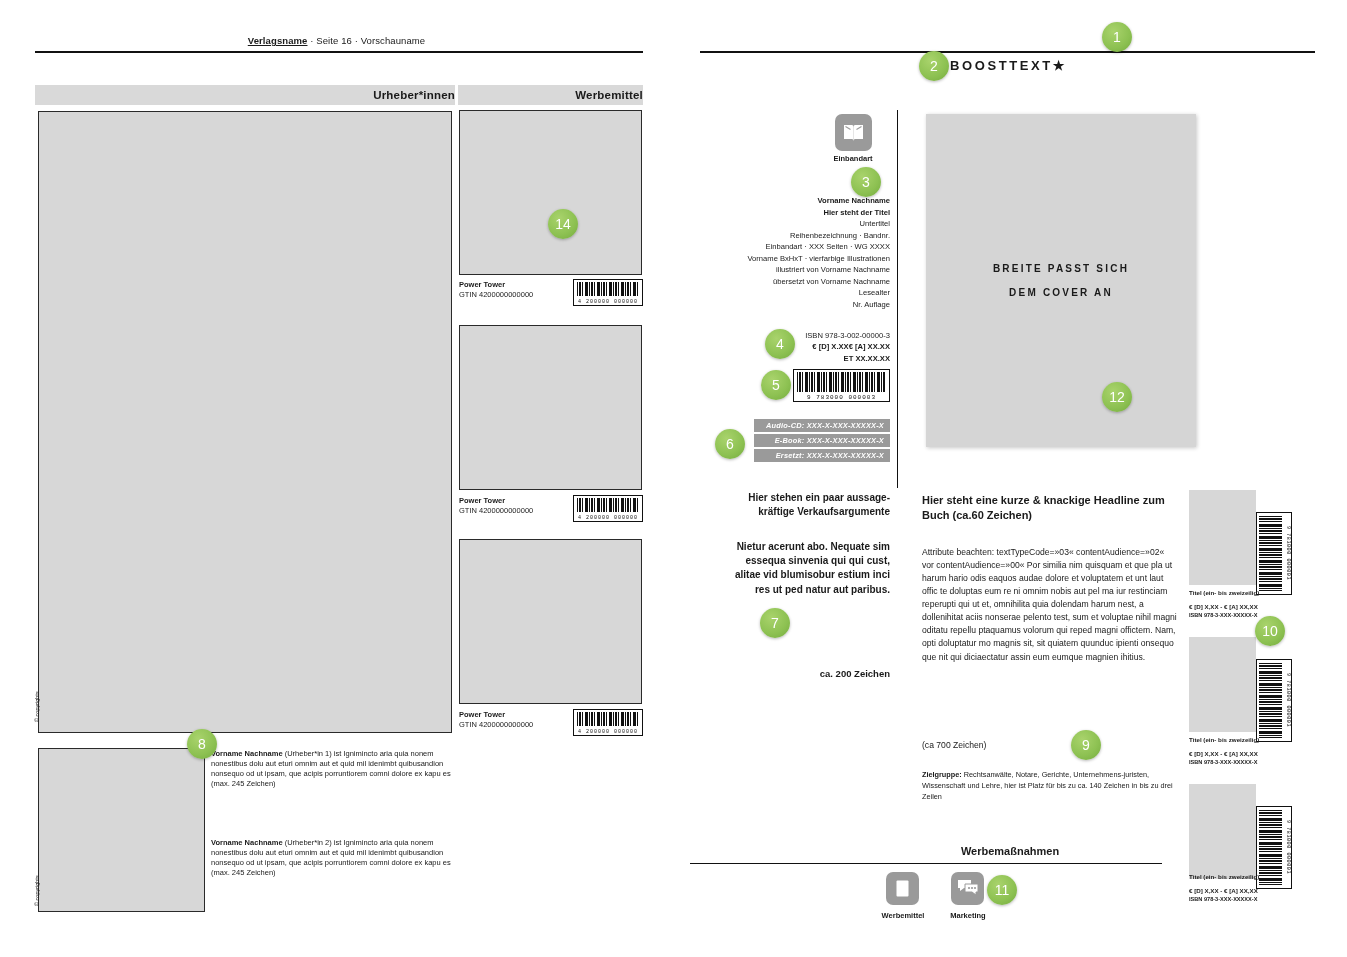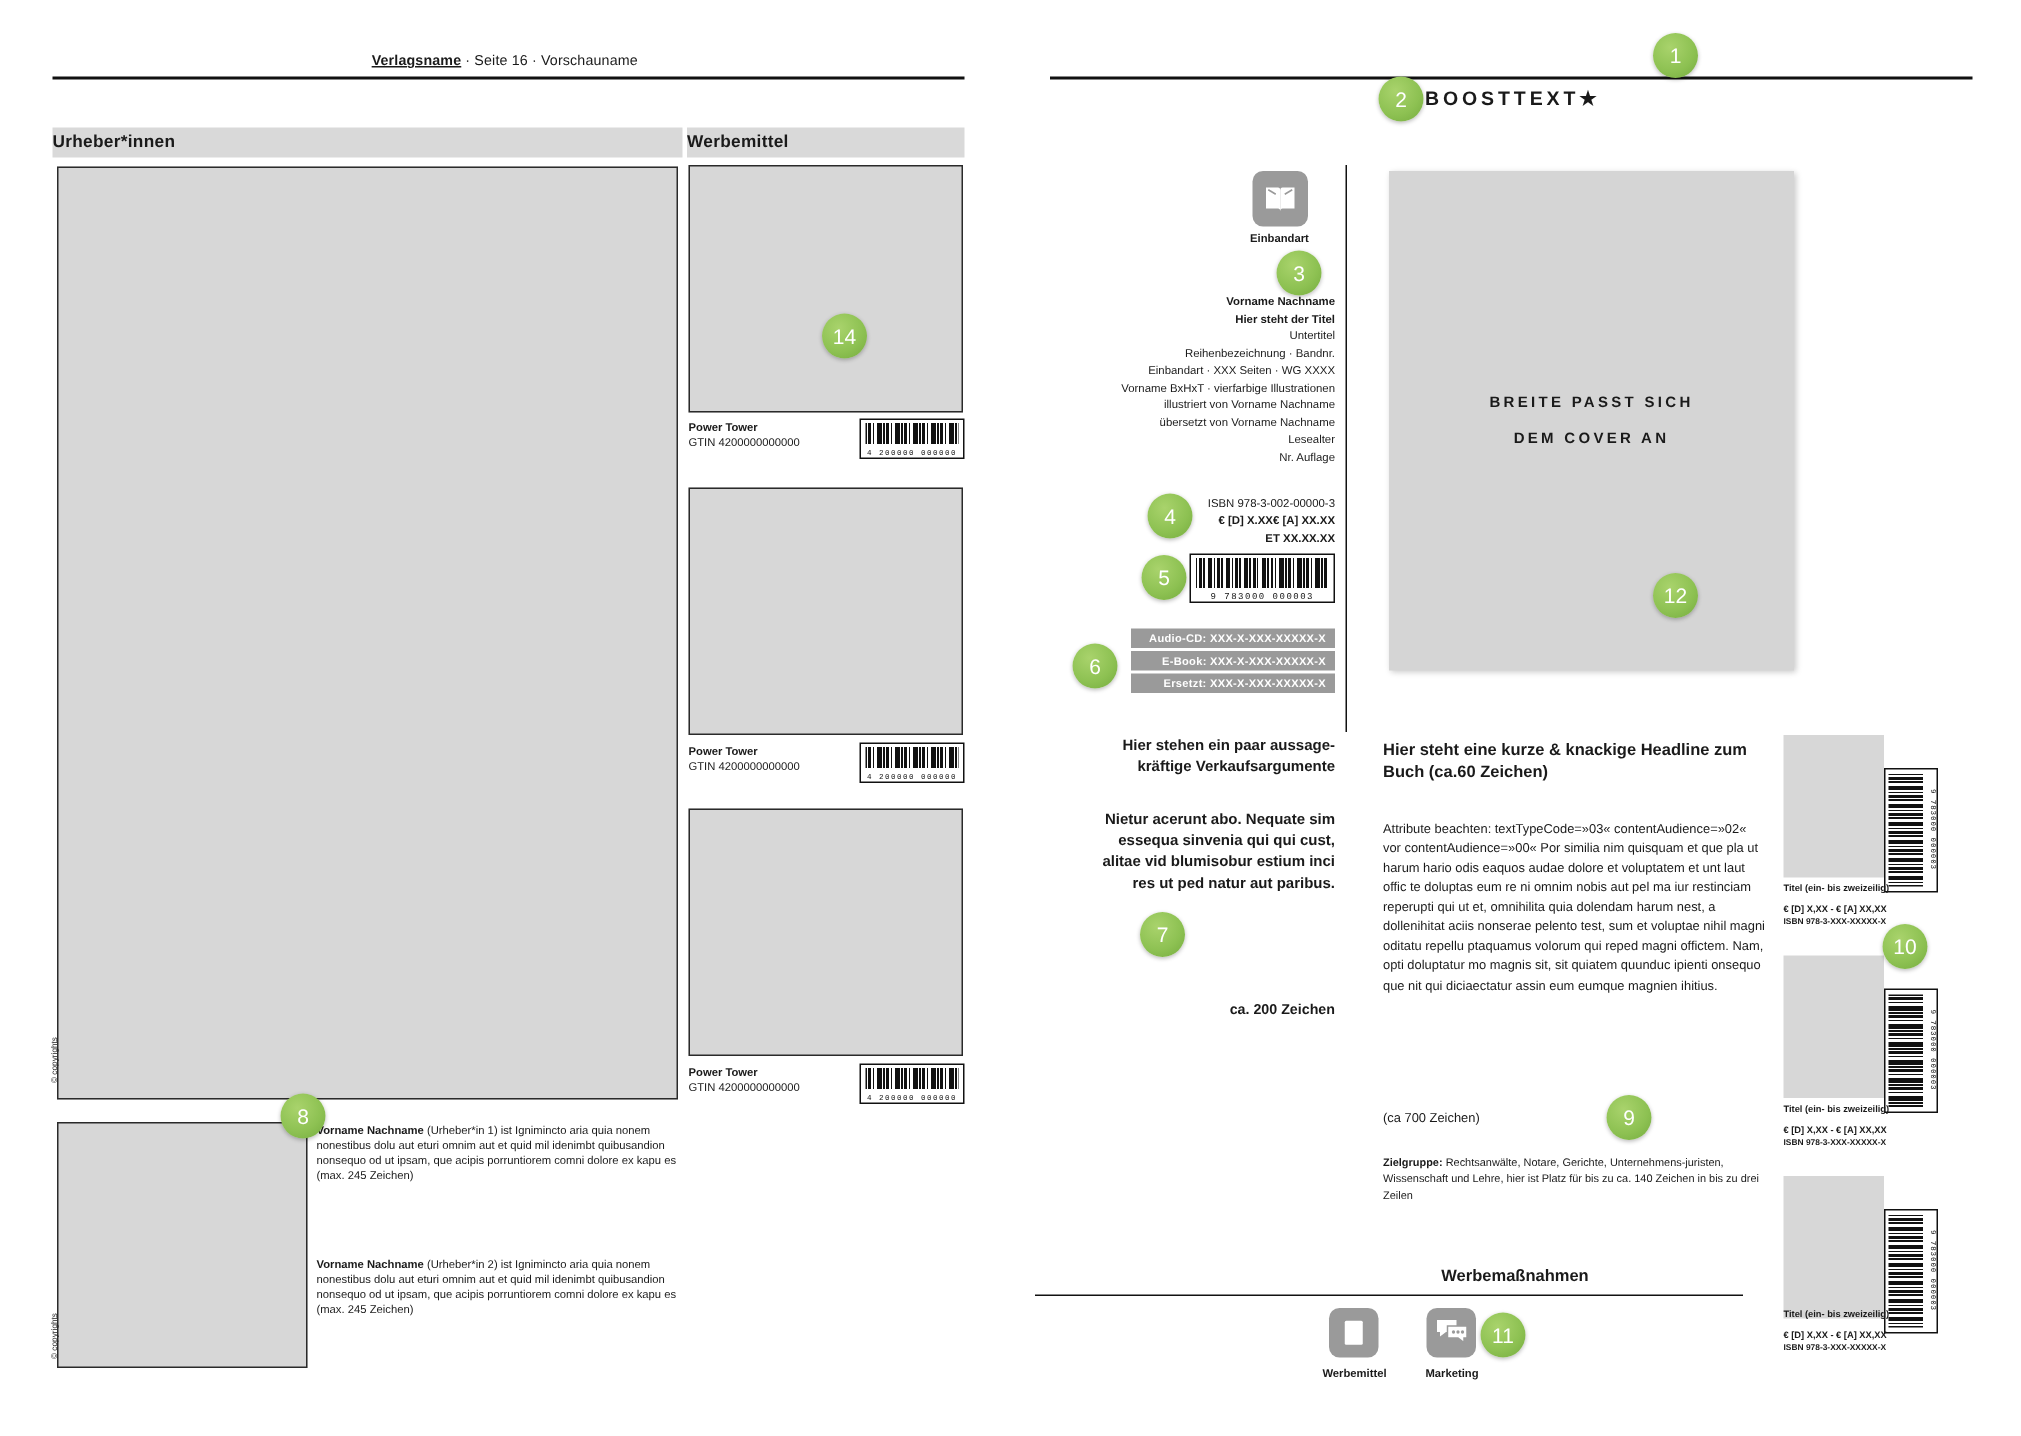--- a/index.html
+++ b/index.html
@@ -15,21 +15,21 @@
   .page-right { left: 673px; width: 674px; height: 957px; }
 
   
   .pg-header { position: absolute; font-size: 9.5px; letter-spacing: .1px; text-align: center; white-space: nowrap; }
   .pg-header b { font-weight: bold; text-decoration: underline; }
   .hrule { position: absolute; height: 2px; background: #111; }
 
   
   .sec-label {
     position: absolute; background: #d9d9d9; font-weight: bold;
-    font-size: 11.5px; padding: 4px 0 4px 0; letter-spacing: .2px;
+    font-size: 11.5px; padding: 4px 0 4px 0; letter-spacing: .2px; text-align: right;
   }
   .ph-box { position: absolute; background: #d7d7d7; border: 1px solid #2a2a2a; }
   .ph-plain { position: absolute; background: #d7d7d7; }
 
   .cap { position: absolute; font-size: 7.5px; line-height: 1.35; }
   .cap b { font-weight: bold; }
 
   .vert-copy {
     position: absolute; font-size: 5.5px; color: #222;
     transform: rotate(-90deg); transform-origin: left top; white-space: nowrap;
@@ -67,21 +67,21 @@
 
   .meta { position: absolute; text-align: right; font-size: 7.6px; line-height: 1.52; }
   .meta .b { font-weight: bold; }
 
   .isbnblk { position: absolute; text-align: right; font-size: 7.6px; line-height: 1.5; }
   .isbnblk .b { font-weight: bold; }
 
   .media-bar {
     position: absolute; background: #9a9a9a; color: #fff;
     font-size: 7.4px; font-weight: bold; text-align: right;
-    padding: 2px 6px 2px 0; letter-spacing: .2px;
+    padding: 2px 6px 2px 0; letter-spacing: .2px; font-style: italic;
   }
 
   .usp { position: absolute; text-align: right; font-size: 10px; font-weight: bold; line-height: 1.42; }
   .usp-note { position: absolute; text-align: right; font-size: 9.5px; font-weight: bold; margin-top: 42px; }
 
   .cover {
     position: absolute; background: #d5d5d5; box-shadow: 1px 1px 4px rgba(0,0,0,.22);
     display: flex; flex-direction: column; align-items: center; justify-content: center;
   }
   .cover span { font-size: 10px; font-weight: bold; letter-spacing: 2.2px; line-height: 2.4; }

